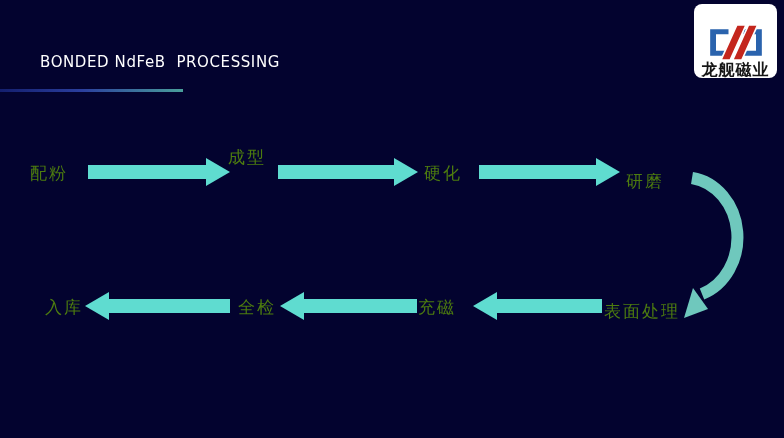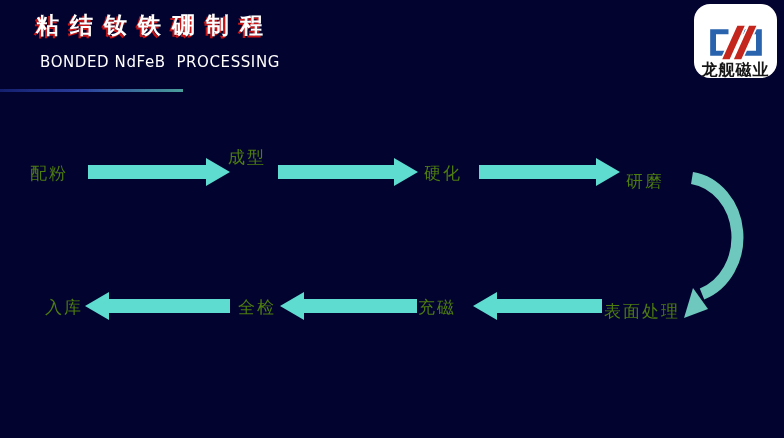--- a/index.html
+++ b/index.html
@@ -34,21 +34,21 @@
     width:183px;height:3px;
     background:linear-gradient(90deg,
       var(--accent-line-start,#141f6e) 0%,
       var(--accent-line-mid,#2b3f9e) 45%,
       var(--accent-line-end,#4a9f9b) 100%);
   }
   
   .logo{
     position:absolute;left:694px;top:4px;
     width:83px;height:74px;
-    background:#fff;border-radius:16px;
+    background:#fff;border-radius:8px;
     display:flex;flex-direction:column;align-items:center;
     padding-top:21px;box-sizing:border-box;
   }
   .logo-name{
     font-size:16px;font-weight:700;
     color:var(--logo-text,#161616);
     letter-spacing:1px;line-height:1;
     margin-top:2px;
     white-space:nowrap;
   }
@@ -73,21 +73,20 @@
   .arrow.right .head{right:0;border-left:24px solid var(--arrow,#5fdcd0);}
   .arrow.left  .shaft{right:0;left:23px;}
   .arrow.left  .head{left:0;border-right:24px solid var(--arrow,#5fdcd0);}
   .curve-arrow{position:absolute;left:676px;top:170px;}
 </style>
 </head>
 <body>
 
 <div class="stage">
 
-  <div class="title">粘结钕铁硼制程</div>
   <div class="subtitle">BONDED NdFeB  PROCESSING</div>
   <div class="accent-line"></div>
 
   <div class="logo">
     <svg width="62" height="40" viewBox="0 0 64 42">
       <path d="M1,5 H23 V11 H8 V31 H23 V37 H1 Z" style="fill:var(--logo-blue,#2a63ad)"></path>
       <path d="M63,5 H41 V11 H56 V31 H41 V37 H63 Z" style="fill:var(--logo-blue,#2a63ad)"></path>
       <polygon points="33,0 44,0 25,42 14,42" style="fill:var(--logo-red,#c4261d);stroke:#fff;stroke-width:2"></polygon>
       <polygon points="47,0 58,0 39,42 28,42" style="fill:var(--logo-red,#c4261d);stroke:#fff;stroke-width:2"></polygon>
     </svg>

